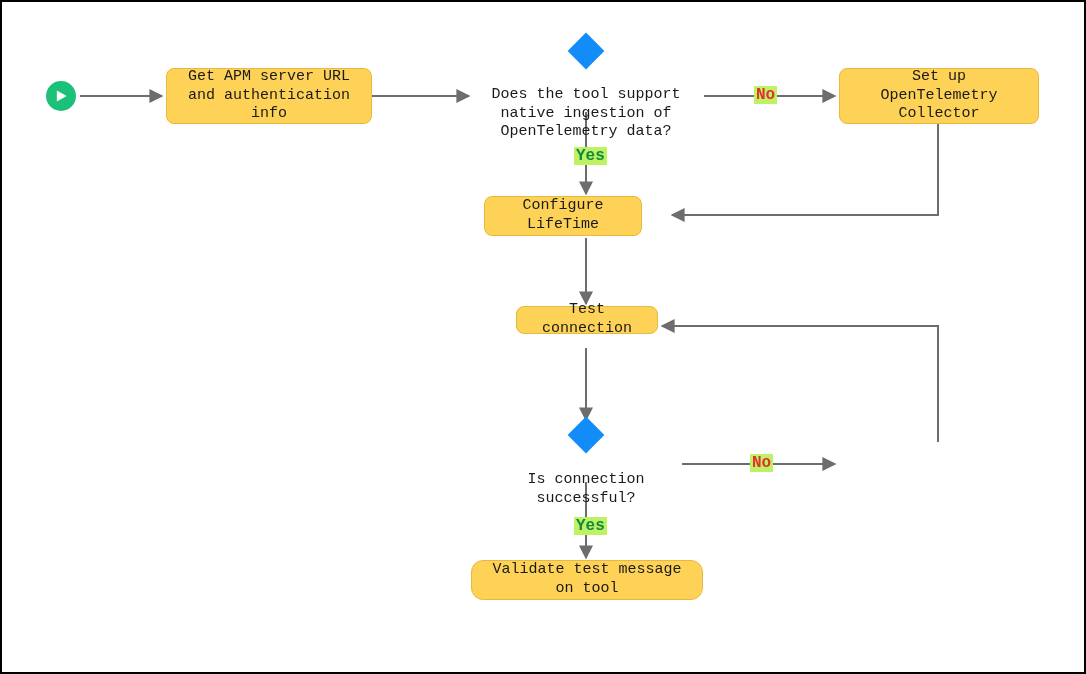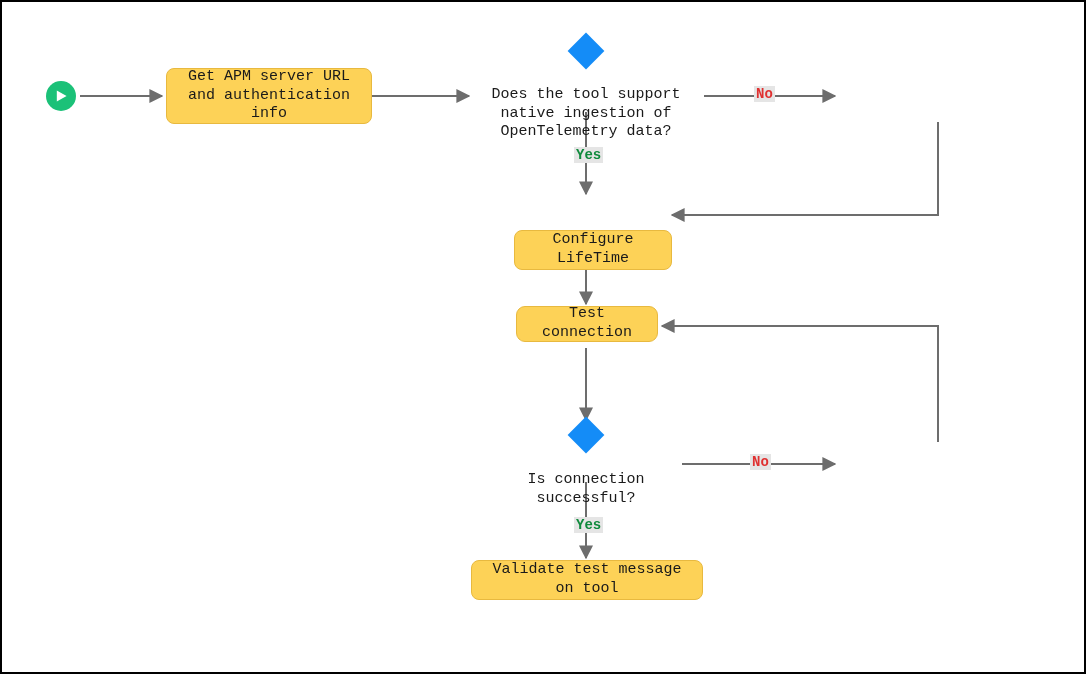--- a/index.html
+++ b/index.html
@@ -58,23 +58,23 @@
     height: 30px;
     border-radius: 50%;
     background: #1bc178;
     display: flex;
     align-items: center;
     justify-content: center;
   }
   .start svg { display:block; }
   .edge-label {
     position: absolute;
-    font-size: 14px;
+    font-size: 16px;
     font-weight: 600;
-    background: #e5e5e5;
+    background: #bef264;
     padding: 0 2px;
     text-align: center;
   }
   .yes { color: #0f8a3c; margin-top: 10px; }
   .no  { color: #e03131; }
 </style>
 </head>
 <body>
 
 <div class="canvas">
@@ -117,36 +117,39 @@
 
   <div class="node process" style="left:164px; top:66px; width:206px; height:56px;">
     <span>Get APM server URL and authentication info</span>
   </div>
 
   <div class="diamond" style="left:571px; top:36px;"></div>
   <div class="node decision-text" style="left:470px; top:66px; width:228px; height:44px;">
     <span>Does the tool support native ingestion of OpenTelemetry data?</span>
   </div>
 
+  <div class="node process" style="left:837px; top:66px; width:200px; height:56px;">
+    <span>Set up OpenTelemetry Collector</span>
+  </div>
 
-  <div class="node process" style="left:512px; top:194px; width:158px; height:40px;margin-top:34px;">
+  <div class="node process" style="left:482px; top:194px; width:158px; height:40px;">
     <span>Configure LifeTime</span>
   </div>
 
-  <div class="node process" style="left:514px; top:304px; width:142px; height:36px;border-radius:9px;">
+  <div class="node process" style="left:514px; top:304px; width:142px; height:28px;">
     <span>Test connection</span>
   </div>
 
   <div class="diamond" style="left:571px; top:420px;"></div>
   <div class="node decision-text" style="left:484px; top:450px; width:200px; height:28px;">
     <span>Is connection successful?</span>
   </div>
 
 
-  <div class="node process" style="left:469px; top:558px; width:232px; height:40px;">
+  <div class="node process" style="left:469px; top:558px; width:232px; height:40px;border-radius:12px;">
     <span>Validate test message on tool</span>
   </div>
 
   <div class="edge-label no" style="left:752px; top:84px;">No</div>
   <div class="edge-label yes" style="left:572px; top:135px;">Yes</div>
   <div class="edge-label no" style="left:748px; top:452px;">No</div>
   <div class="edge-label yes" style="left:572px; top:505px;">Yes</div>
 
 </div>
 

